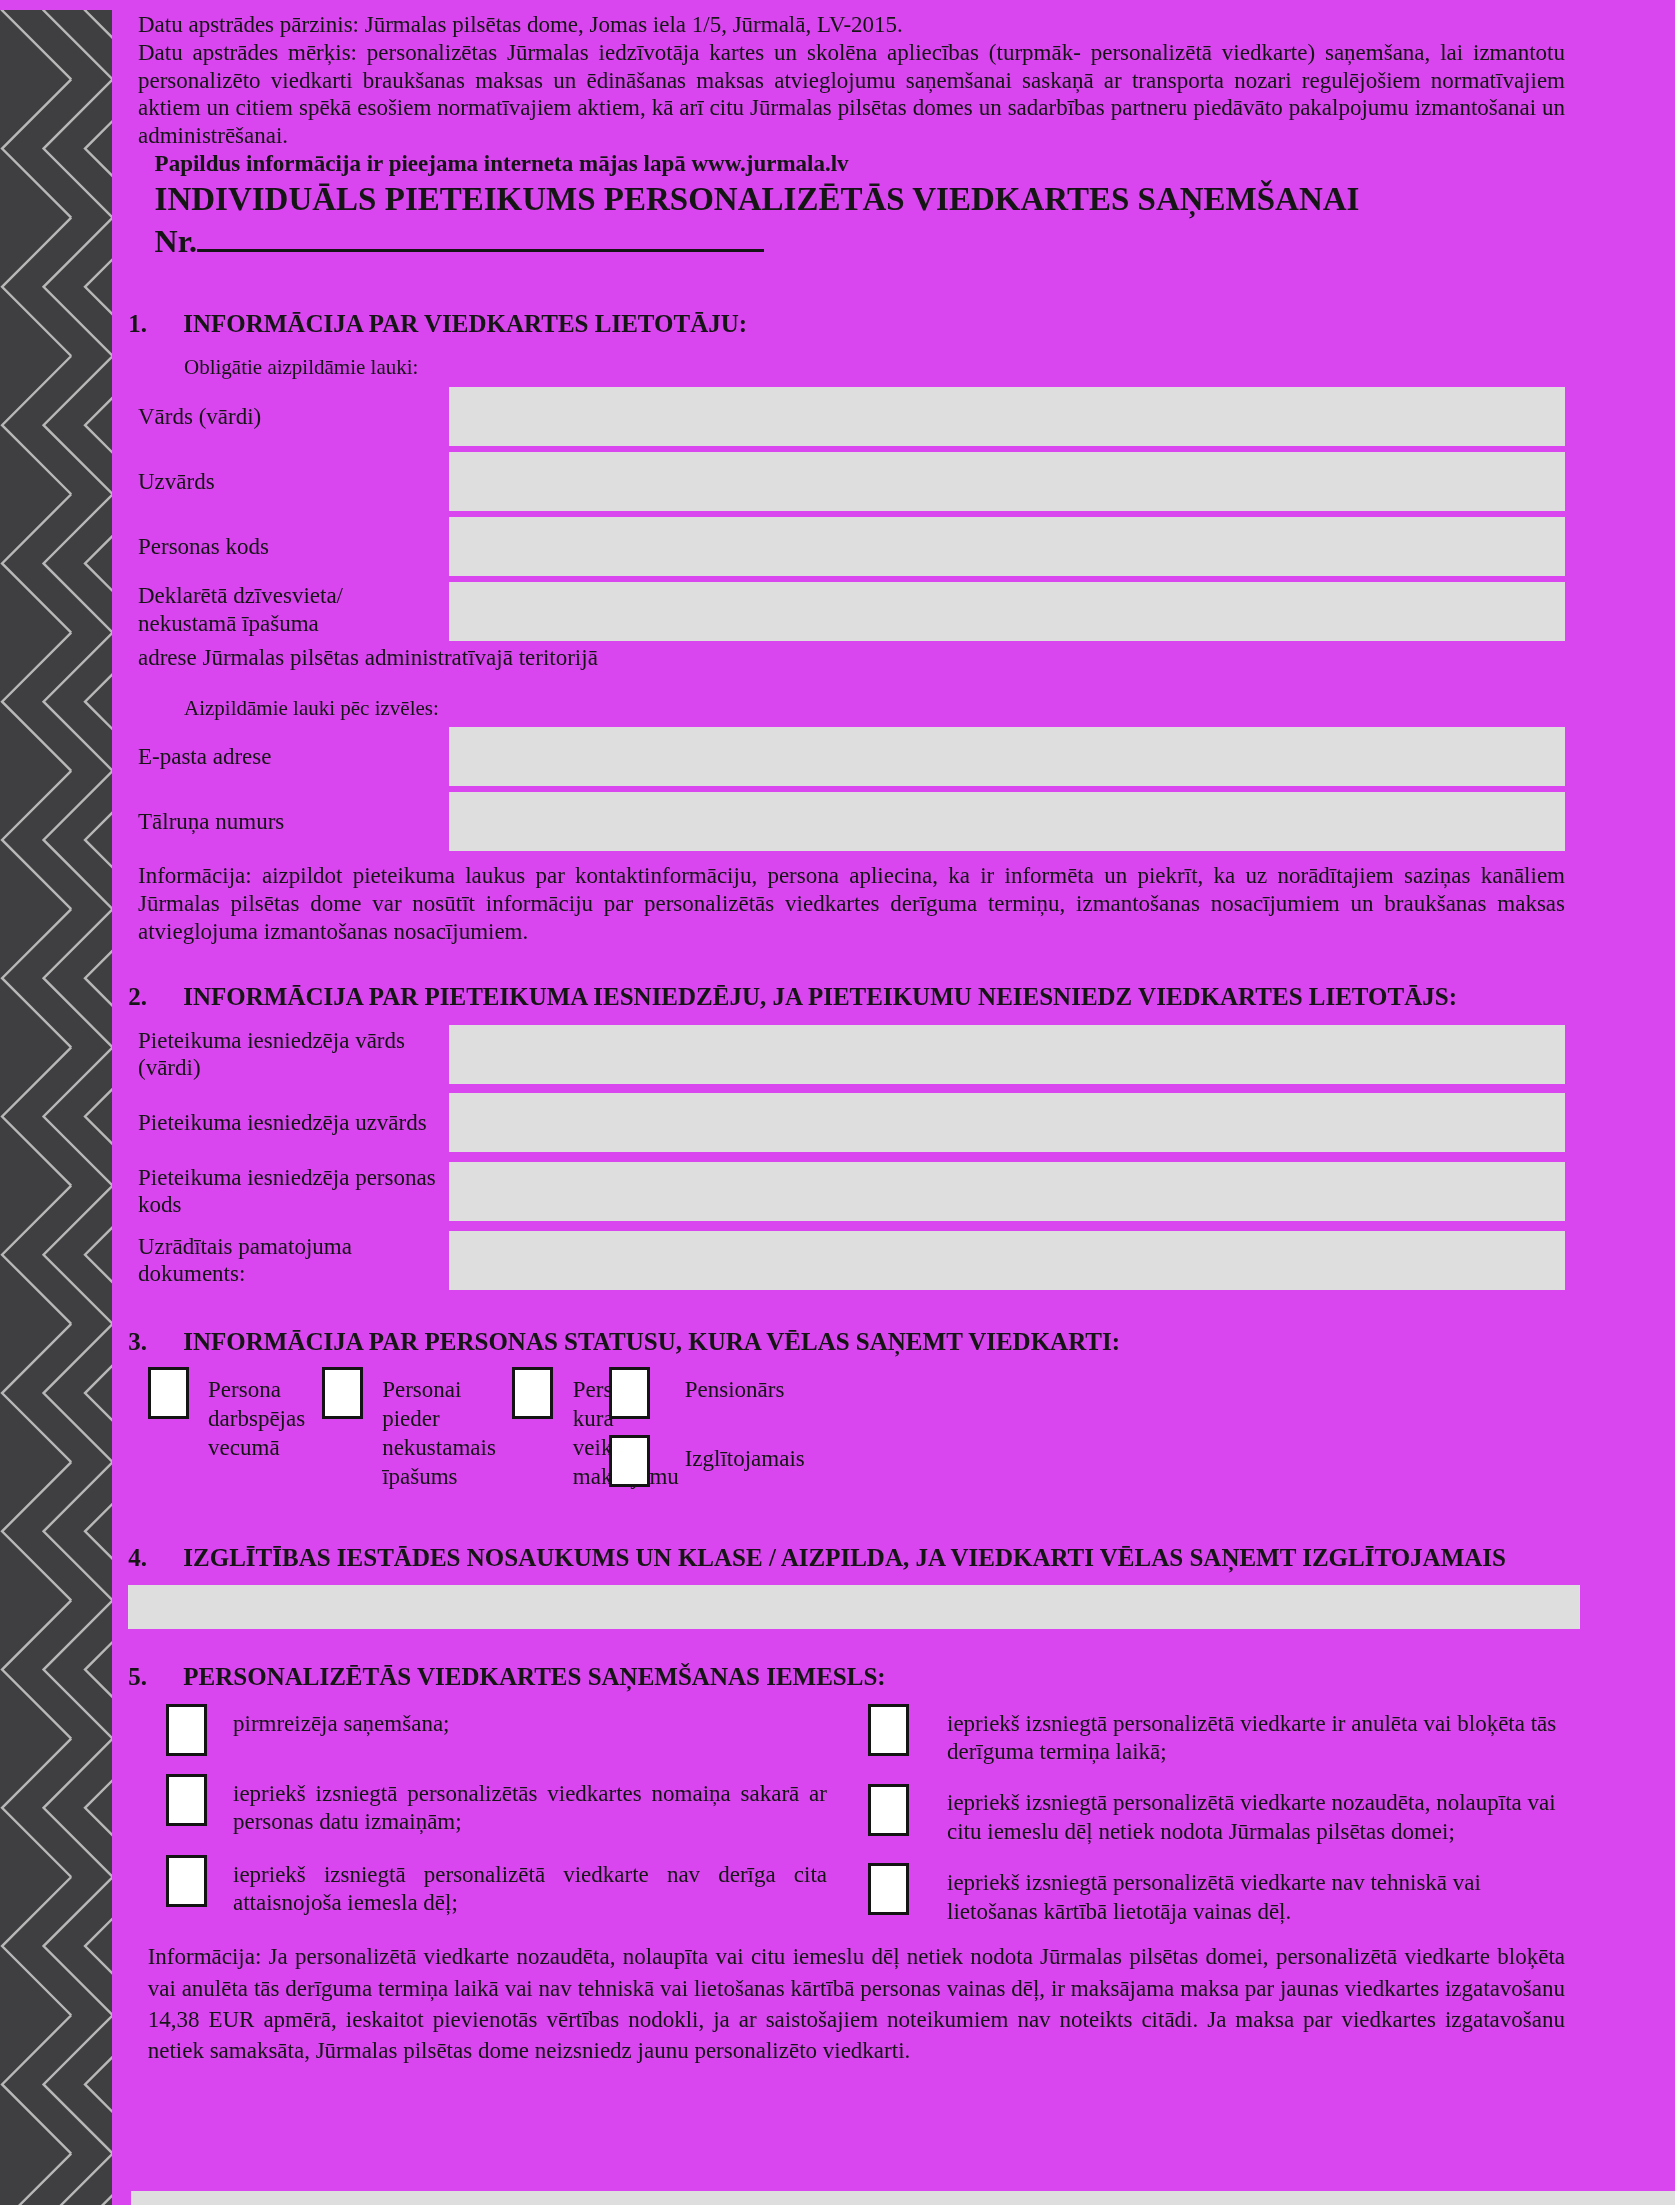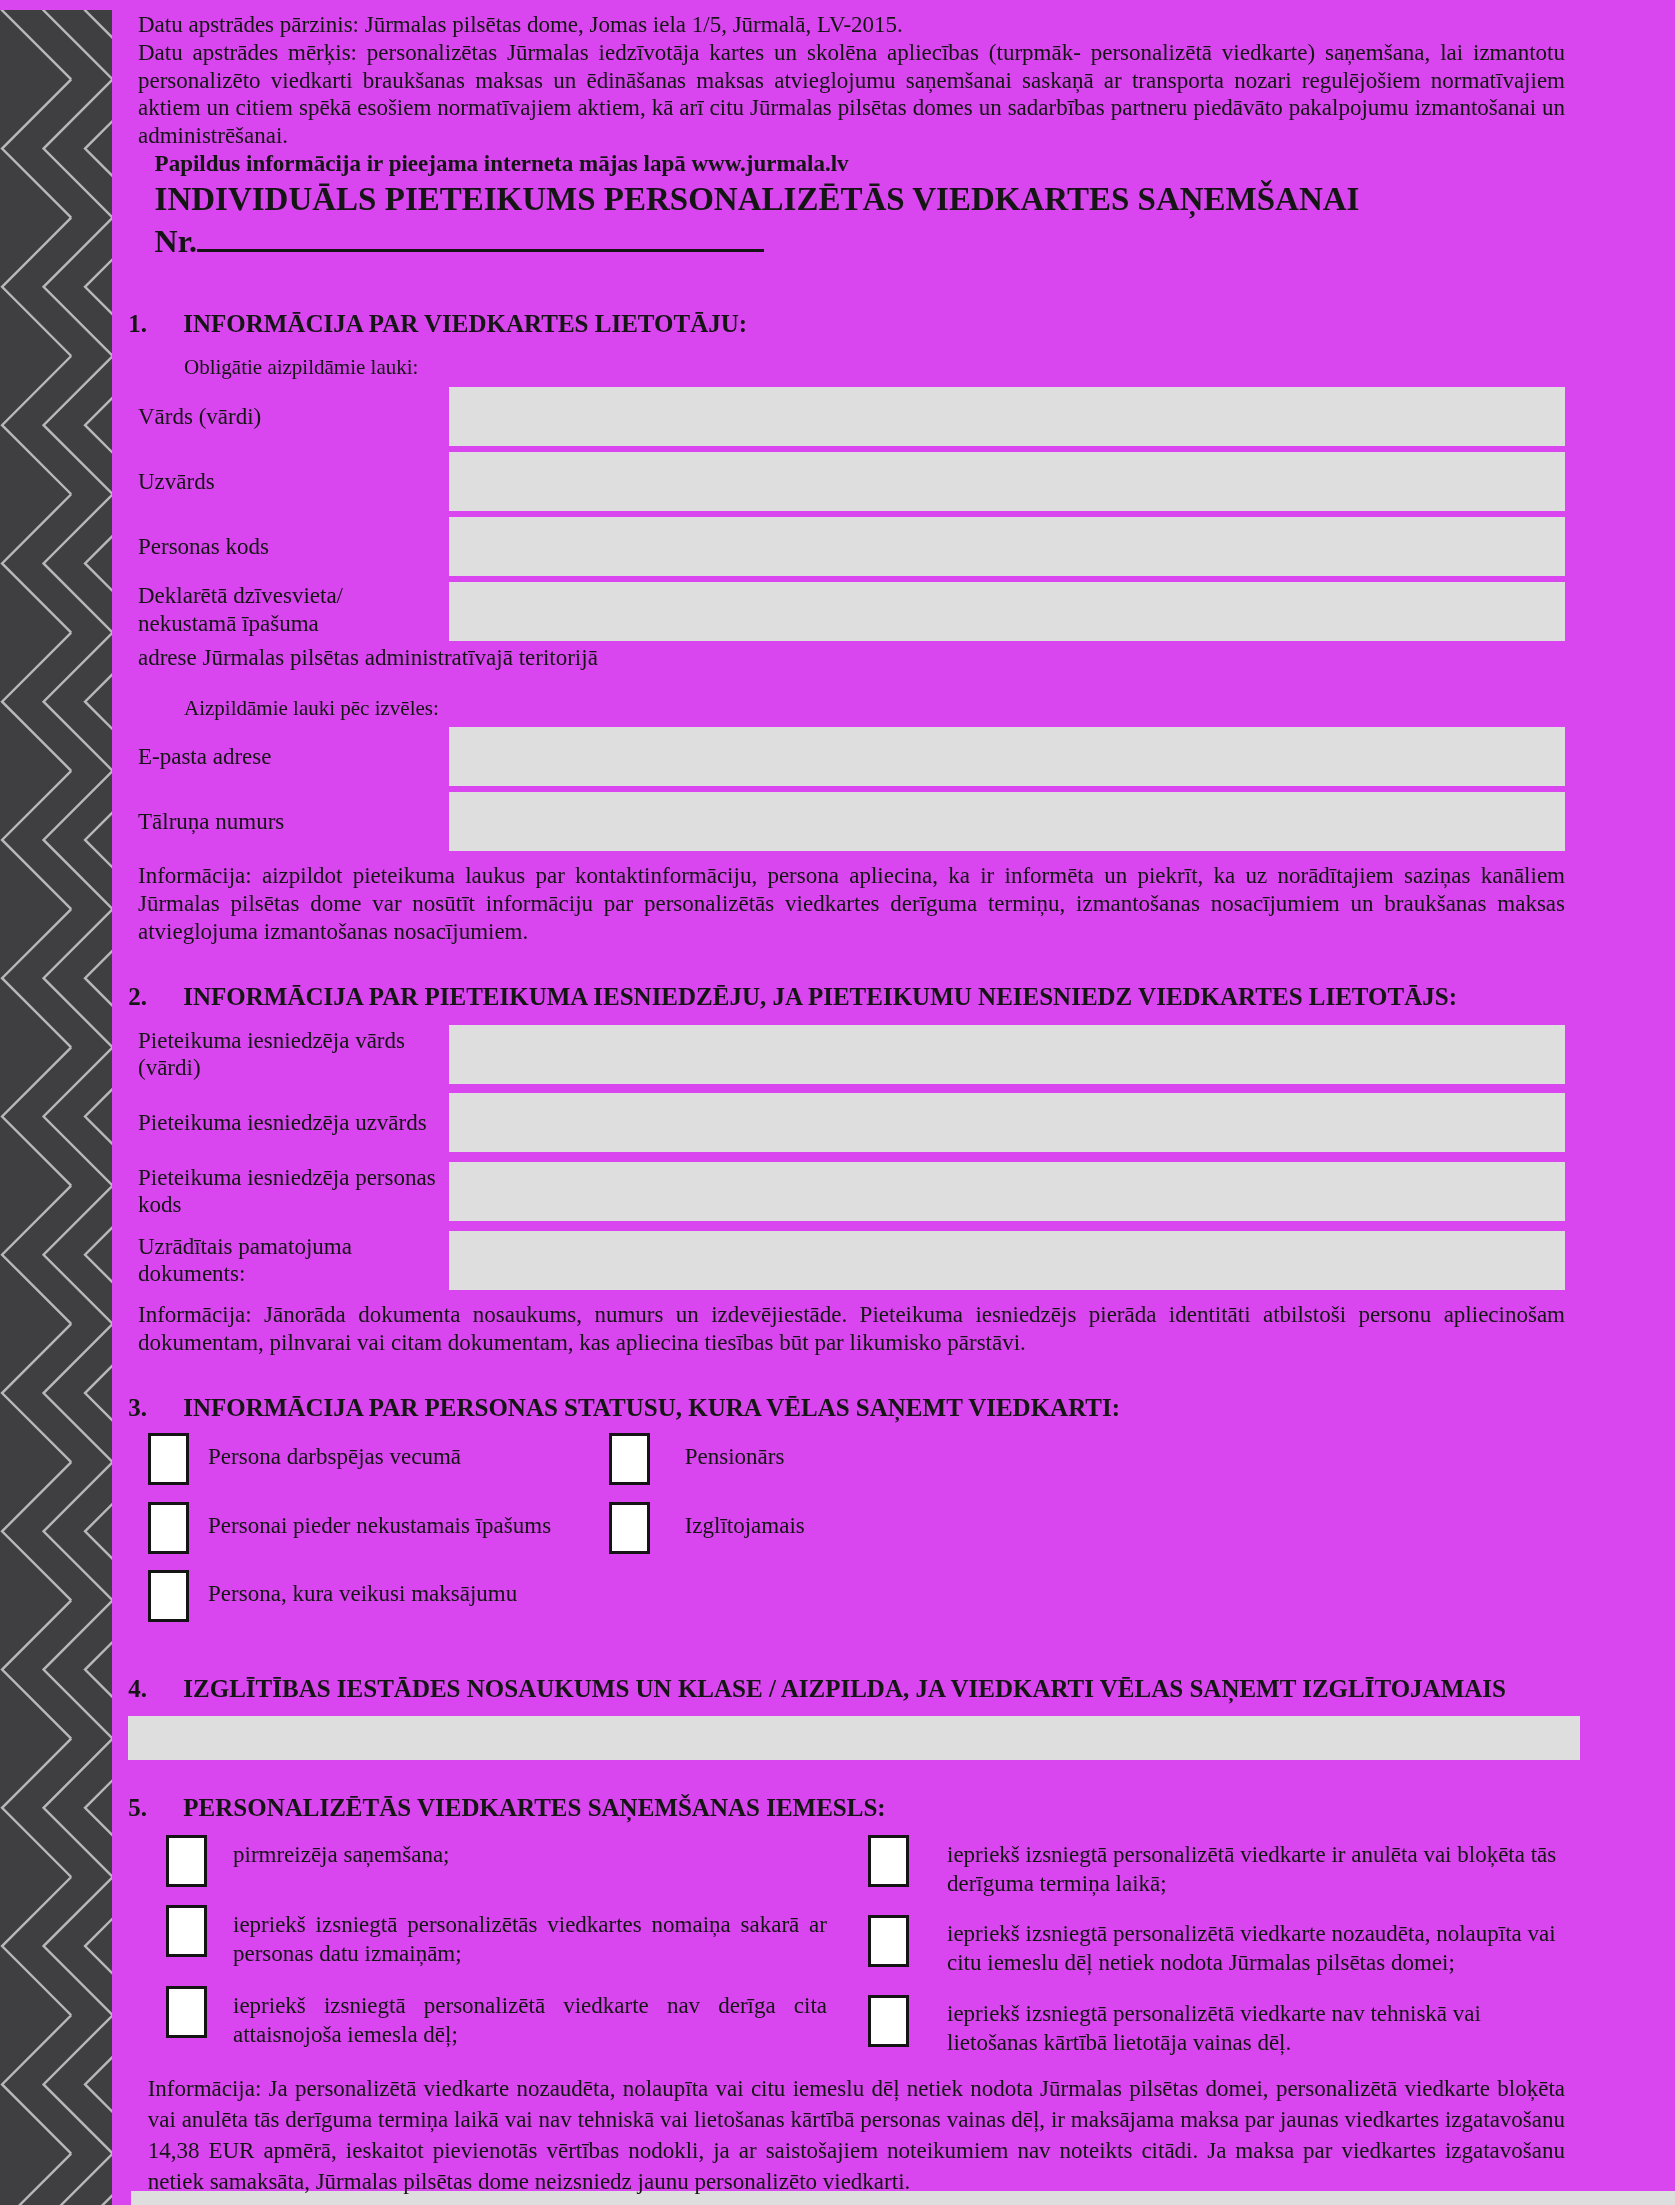--- a/index.html
+++ b/index.html
@@ -41,21 +41,21 @@
   .flabel-extra { font-size:23px; margin-top:4px; }
 
   .info  { margin-top:11px; font-size:23px; line-height:1.21; text-align:justify; }
   .info5 { margin-top:15px; font-size:23px; line-height:1.36; text-align:justify; padding-left:9.7px; }
 
   .cbox { flex:none; width:35px; height:46px; border:3.5px solid #141414; background:#fff; }
   .copt { display:flex; align-items:flex-start; }
   .clabel { font-size:23px; line-height:1.25; padding-top:5.5px; }
 
   .s3cols { display:flex; margin-top:9.7px; margin-left:9.7px; }
-  .s3left  { width:461px; flex:none; display:flex; flex-direction:column; gap:16.6px; }
+  .s3left  { width:461px; flex:none; display:flex; flex-direction:row; gap:16.6px; }
   .s3right { flex:1; display:flex; flex-direction:column; gap:16.6px;text-align:center; }
   .s3cols .clabel { margin-left:19.4px; padding-top:9.7px; }
   .s3right .clabel { margin-left:35px; }
 
   .s4box { margin-left:-9.7px; width:1452px; height:44px; background:#dedede; margin-top:11px; }
 
   .s5cols { display:flex; margin-top:12.4px; }
   .s5left  { width:730px; flex:none; box-sizing:border-box; padding-left:28px; padding-right:41px;
              display:flex; flex-direction:column; gap:18px; }
   .s5right { flex:1; display:flex; flex-direction:column; gap:16.6px; }
@@ -148,21 +148,20 @@
     </div>
     <div class="frow" style="margin-top:9.7px;">
       <div class="flabel">Pieteikuma iesniedzēja personas kods</div>
       <div class="fbox"></div>
     </div>
     <div class="frow" style="margin-top:9.7px;">
       <div class="flabel">Uzrādītais pamatojuma dokuments:</div>
       <div class="fbox"></div>
     </div>
 
-    <p class="info">Informācija: Jānorāda dokumenta nosaukums, numurs un izdevējiestāde. Pieteikuma iesniedzējs pierāda identitāti atbilstoši personu apliecinošam dokumentam,  pilnvarai vai citam dokumentam, kas apliecina tiesības būt par likumisko pārstāvi.</p>
 
     <div class="sec mt-sec3">
       <span class="sec-num">3.</span>
       <span class="sec-title">INFORMĀCIJA PAR PERSONAS STATUSU, KURA VĒLAS SAŅEMT VIEDKARTI:</span>
     </div>
 
     <div class="s3cols">
       <div class="s3left">
         <div class="copt">
           <span class="cbox"></span>

